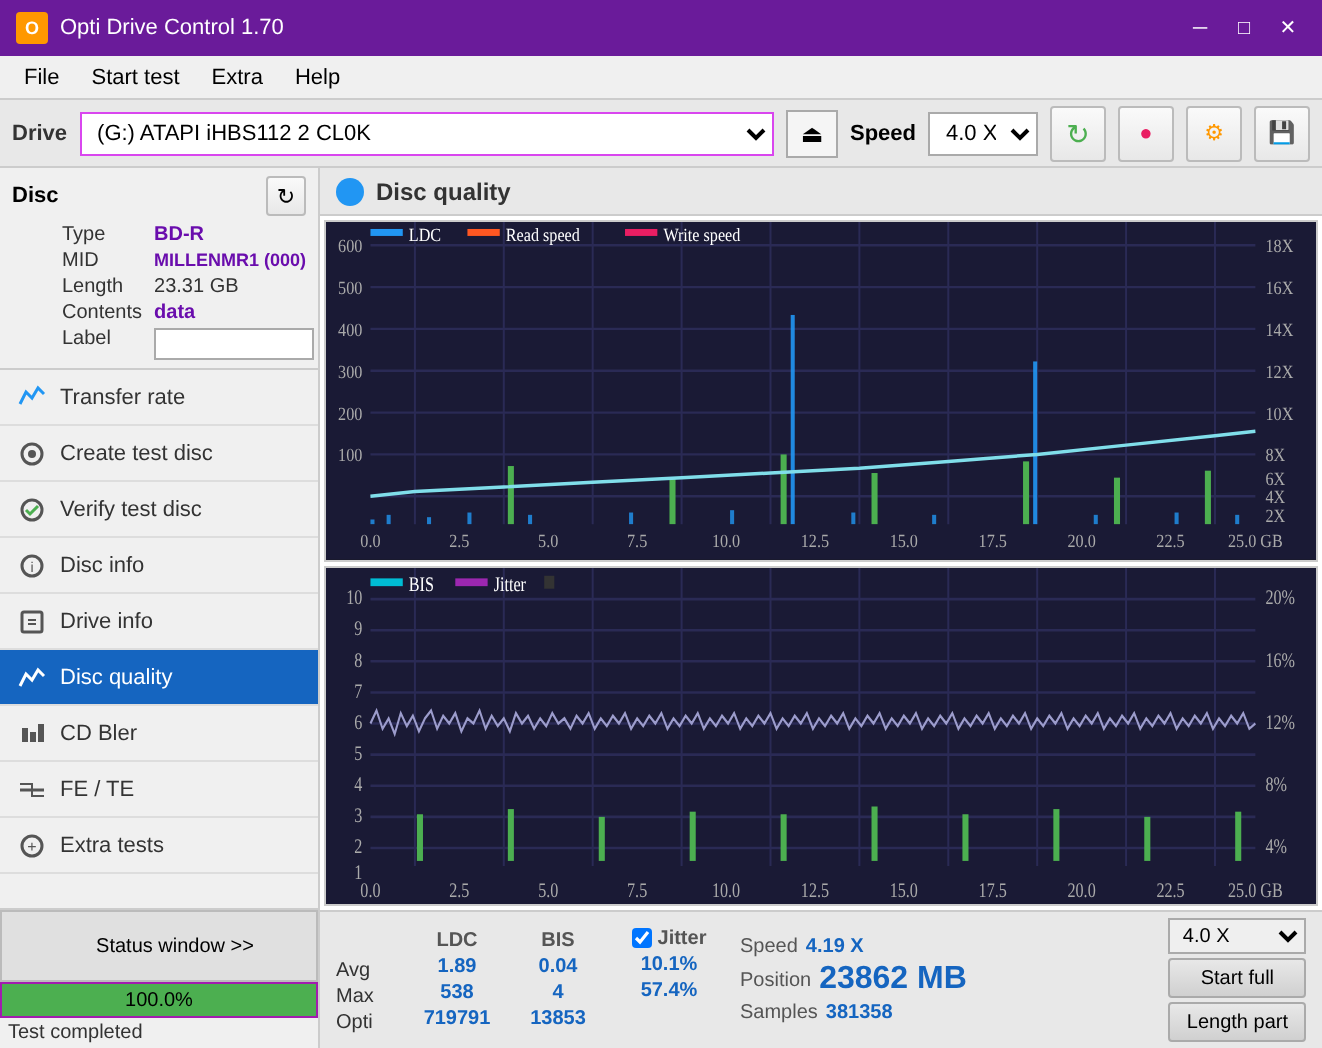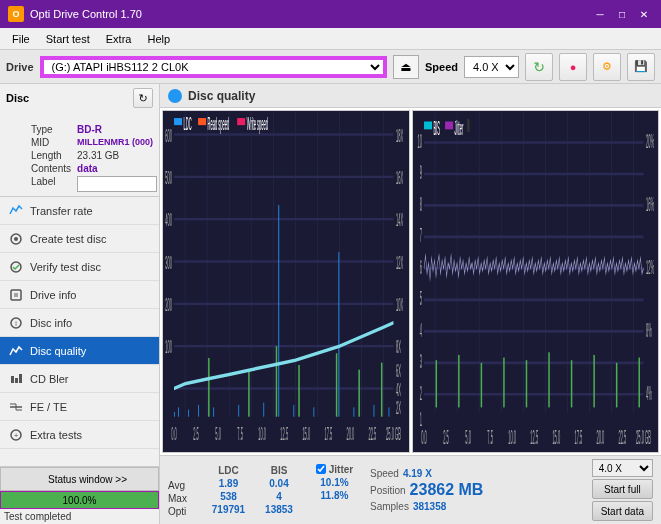--- a/index.html
+++ b/index.html
@@ -77,21 +77,21 @@
       display: flex;
       align-items: center;
       padding: 0 6px;
       gap: 6px;
       border-bottom: 1px solid #ccc;
     }
     .drive-label { font-weight: bold; font-size: 11px; color: #333; }
     .drive-select {
       flex: 1;
       height: 22px;
-      border: 4px solid #d946ef;
+      border: 1px solid #d946ef;
       background: white;
       font-size: 11px;
       padding: 0 4px;
     }
     .drive-btn {
       height: 24px;
       width: 26px;
       border: 1px solid #aaa;
       background: #f5f5f5;
       cursor: pointer;
@@ -139,21 +139,21 @@
     
     .disc-panel {
       background: #f0f0f0;
       border-bottom: 1px solid #ccc;
       padding: 4px 6px;
     }
     .disc-header {
       display: flex;
       align-items: center;
       justify-content: space-between;
-      margin-bottom: 16px;
+      margin-bottom: 4px;
     }
     .disc-title { font-weight: bold; font-size: 11px; }
     .disc-grid {
       display: grid;
       grid-template-columns: auto 1fr;
       gap: 2px 6px;
       font-size: 10px;
       margin-left: 25px;
     }
     .disc-key { color: #333; }
@@ -195,21 +195,21 @@
       align-items: center;
       justify-content: center;
     }
 
     
     .status-bar {
       margin-top: auto;
       border-top: 1px solid #ccc;
     }
     .status-window-btn {
-      height: 24px;
+      height: 36px;
       background: #e0e0e0;
       border: 1px solid #bbb;
       cursor: pointer;
       width: 100%;
       font-size: 10px;
       text-align: center;
       display: flex;
       align-items: center;
       justify-content: center;
       padding-left: 16px;
@@ -258,23 +258,24 @@
     .content-title {
       font-size: 12px;
       font-weight: bold;
       color: #333;
     }
 
     
     .charts-area {
       flex: 1;
       display: flex;
-      flex-direction: row;
+      flex-direction: column;
       padding: 2px;
       gap: 2px;
+      font-family: Liberation Serif, serif;
     }
     .chart-container {
       flex: 1;
       position: relative;
       border: 1px solid #ccc;
       background: #1a1a2e;
       overflow: hidden;
     }
     .chart-svg {
       width: 100%;
@@ -387,35 +388,35 @@
           <svg width="14" height="14" viewBox="0 0 14 14">
               <circle cx="7" cy="7" r="5" fill="none" stroke="#555" stroke-width="1.5"></circle>
               <path d="M4 7l2 2 4-4" fill="none" stroke="#4caf50" stroke-width="1.5"></path>
             </svg>
         </div>
         <span>Verify test disc</span>
       </div>
       <div class="nav-item">
         <div class="nav-icon">
           <svg width="14" height="14" viewBox="0 0 14 14">
+              <circle cx="7" cy="7" r="5" fill="none" stroke="#555" stroke-width="1.5"></circle>
+              <text x="7" y="10" text-anchor="middle" font-size="7" fill="#555">i</text>
+            </svg>
+        </div>
+        <span>Disc info</span>
+      </div>
+      <div class="nav-item">
+        <div class="nav-icon">
+          <svg width="14" height="14" viewBox="0 0 14 14">
               <rect x="2" y="2" width="10" height="10" rx="1" fill="none" stroke="#555" stroke-width="1.5"></rect>
               <line x1="5" y1="6" x2="9" y2="6" stroke="#555" stroke-width="1"></line>
               <line x1="5" y1="8" x2="9" y2="8" stroke="#555" stroke-width="1"></line>
             </svg>
         </div>
         <span>Drive info</span>
-      </div>
-      <div class="nav-item">
-        <div class="nav-icon">
-          <svg width="14" height="14" viewBox="0 0 14 14">
-              <circle cx="7" cy="7" r="5" fill="none" stroke="#555" stroke-width="1.5"></circle>
-              <text x="7" y="10" text-anchor="middle" font-size="7" fill="#555">i</text>
-            </svg>
-        </div>
-        <span>Disc info</span>
       </div>
       <div class="nav-item active">
         <div class="nav-icon">
           <svg width="14" height="14" viewBox="0 0 14 14">
               <polyline points="1,11 4,5 7,8 10,3 13,6" fill="none" stroke="white" stroke-width="1.5"></polyline>
             </svg>
         </div>
         <span>Disc quality</span>
       </div>
       <div class="nav-item">
@@ -652,21 +653,21 @@
         <div style="font-size:10px;color:#1565c0;font-weight:bold;">4</div>
         <div style="font-size:10px;color:#1565c0;font-weight:bold;">13853</div>
       </div>
 
       <div style="display:flex;flex-direction:column;gap:2px;align-items:center; min-width:55px;">
         <div style="display:flex;align-items:center;gap:3px;">
           <input type="checkbox" checked="" style="width: 10px; height: 10px;">
           <span style="font-size:10px;color:#555;font-weight:bold;">Jitter</span>
         </div>
         <div style="font-size:10px;color:#1565c0;font-weight:bold;">10.1%</div>
-        <div style="font-size:10px;color:#1565c0;font-weight:bold;">11.8%</div>
+        <div style="font-size:10px;color:#1565c0;font-weight:bold;">57.4%</div>
         <div style="height:14px;"></div>
       </div>
 
       <div style="display:flex;flex-direction:column;gap:2px; min-width:100px;">
         <div style="display:flex;gap:4px;align-items:center;">
           <span style="font-size:10px;color:#555;">Speed</span>
           <span style="font-size:10px;color:#1565c0;font-weight:bold;">4.19 X</span>
         </div>
         <div style="display:flex;gap:4px;align-items:center;">
           <span style="font-size:10px;color:#555;">Position</span>
@@ -676,18 +677,18 @@
           <span style="font-size:10px;color:#555;">Samples</span>
           <span style="font-size:10px;color:#1565c0;font-weight:bold;">381358</span>
         </div>
       </div>
 
       <div style="display:flex;flex-direction:column;gap:2px;margin-left:auto;">
         <select class="speed-dropdown" style="height:18px;font-size:10px;border:1px solid #aaa;">
           <option>4.0 X</option>
         </select>
         <button class="start-btn">Start full</button>
-        <button class="start-btn">Start data</button>
+        <button class="start-btn">Length part</button>
       </div>
     </div>
   </div>
 
 </div>
 
 </body></html>

